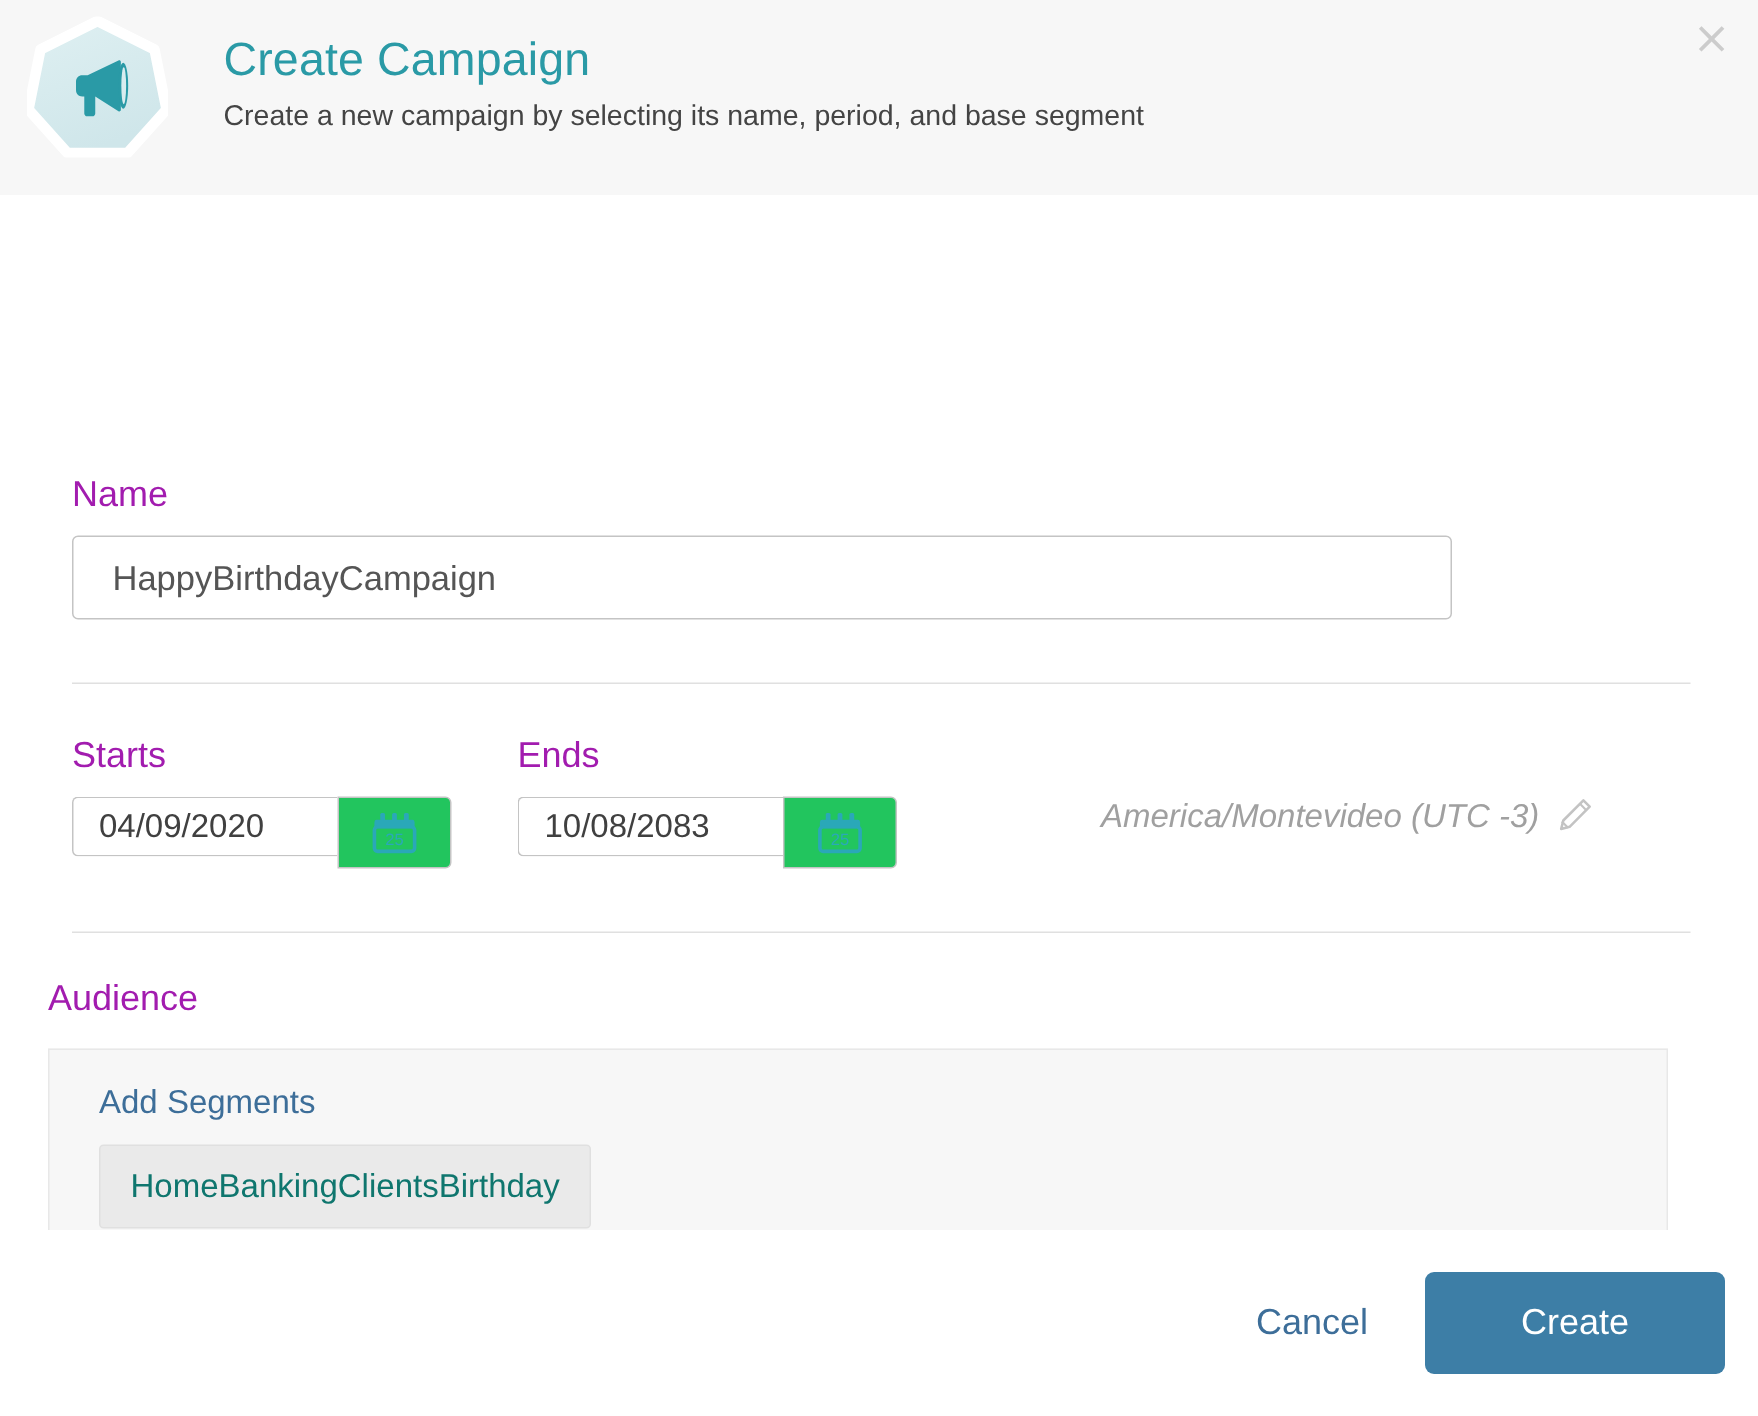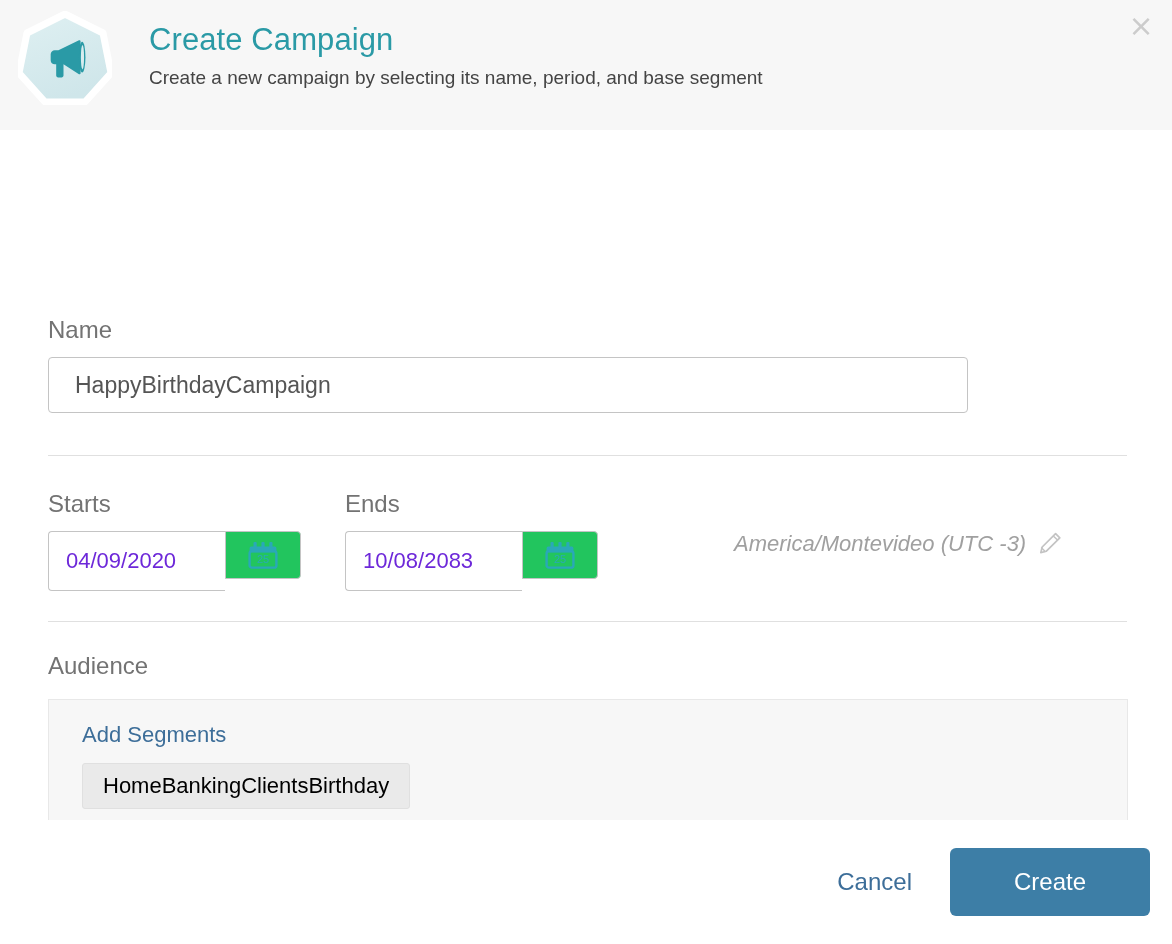--- a/index.html
+++ b/index.html
@@ -89,21 +89,21 @@
   
   .modal-body {
     flex: 1 1 auto;
     position: relative;
     padding: 0;
     background: #ffffff;
   }
 
   .field-label {
     font-size: 24px;
-    color: #737373;
+    color: #a21caf;
     line-height: 30px;
   }
 
   .divider {
     height: 1px;
     background: #e0e0e0;
     border: 0;
     margin: 0;
   }
 
@@ -152,28 +152,28 @@
 
   .date-control {
     display: flex;
     align-items: stretch;
     height: 48px;
   }
 
   .date-input {
     box-sizing: border-box;
     width: 177px;
-    height: 60px;
+    height: 40px;
     border: 1px solid #c4c4c4;
     border-right: none;
     border-radius: 4px 0 0 4px;
     background: #ffffff;
     font-family: "Liberation Sans", sans-serif;
     font-size: 22px;
-    color: #6d28d9;
+    color: #404040;
     padding: 0 0 0 17px;
     outline: none;
   }
 
   .calendar-btn {
     box-sizing: border-box;
     width: 76px;
     height: 48px;
     border: 1px solid #c4c4c4;
     border-radius: 0 4px 4px 0;
@@ -206,21 +206,21 @@
   .divider-2 {
     position: absolute;
     left: 48px;
     top: 491px;
     width: 1079px;
   }
 
   
   .audience-section {
     position: absolute;
-    left: 48px;
+    left: 32px;
     top: 521px;
     width: 1080px;
   }
   .audience-label { margin-bottom: 18px; }
 
   .audience-box {
     box-sizing: border-box;
     width: 1080px;
     height: 151px;
     background: #f7f7f7;
@@ -237,29 +237,29 @@
   }
 
   .segments-list {
     display: flex;
     flex-wrap: wrap;
     gap: 10px;
   }
 
   .segment-chip {
     box-sizing: border-box;
-    height: 46px;
+    height: 56px;
     display: inline-flex;
     align-items: center;
     padding: 0 20px;
     background: #eaeaea;
     border: 1px solid #e0e0e0;
     border-radius: 3px;
     font-size: 22px;
-    color: #000000;
+    color: #0f766e;
     white-space: nowrap;
     cursor: pointer;
   }
 
   .modal-footer {
     position: absolute;
     left: 0;
     top: 820px;
     width: 1172px;
     height: 124px;

